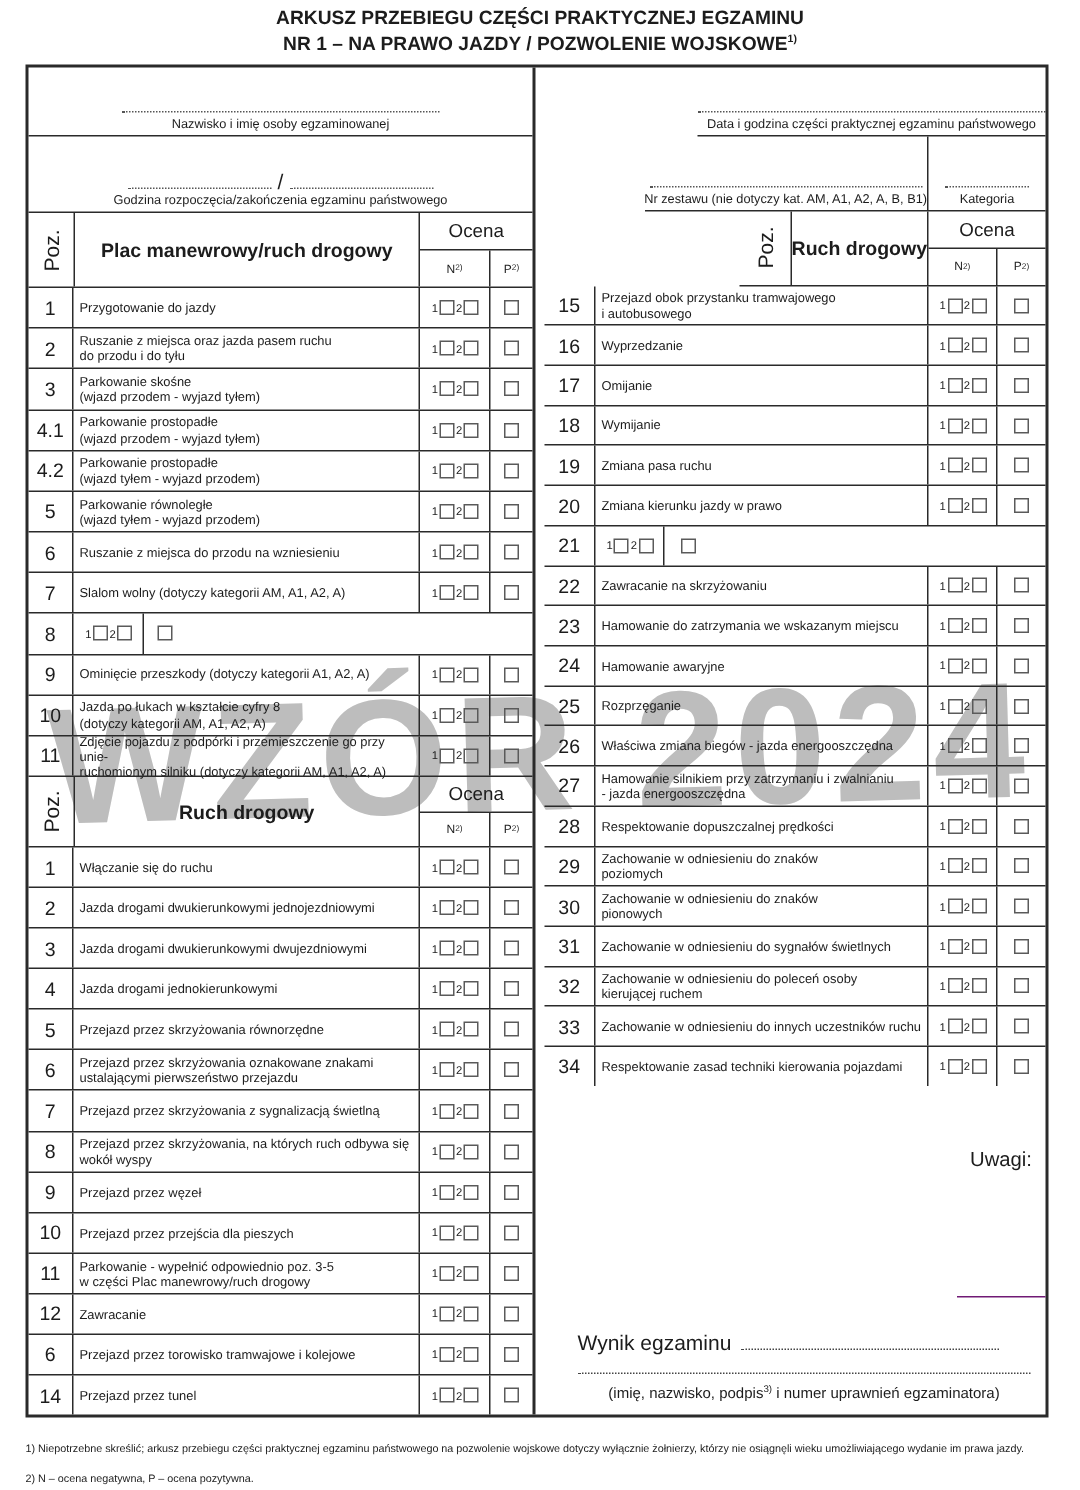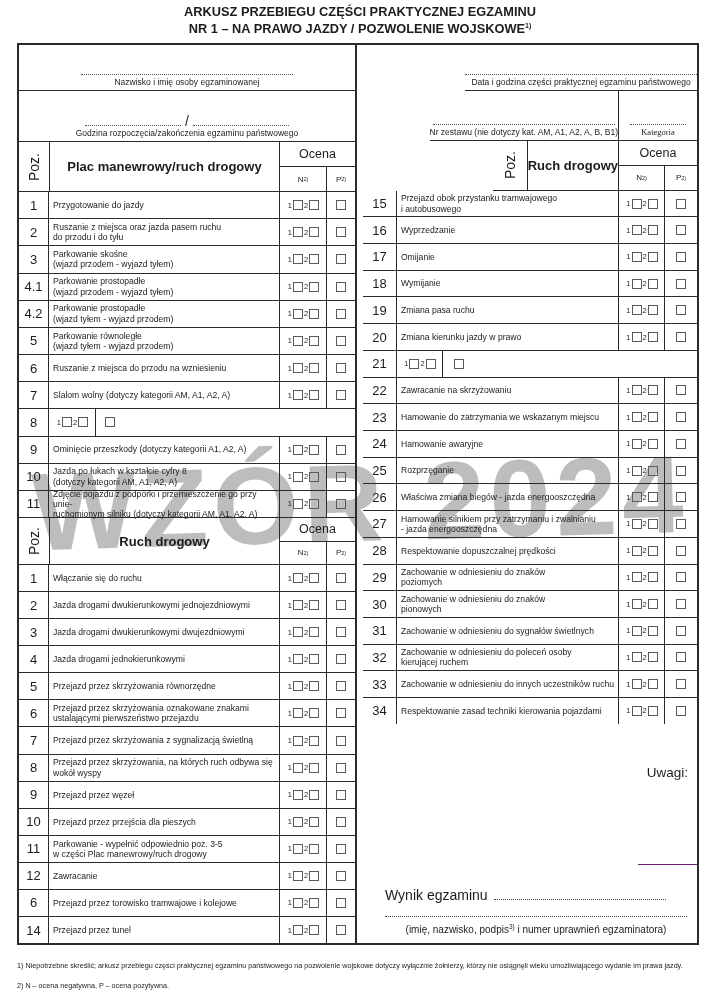--- a/index.html
+++ b/index.html
@@ -27,21 +27,21 @@
                display:flex; flex-direction:column; justify-content:flex-end;
                align-items:center; padding-bottom:3px; }
   .h46 { height:46px; } .h51 { height:51px; }
   .dotline { border-bottom:1px dotted #555; height:9px; }
   .fieldlabel { font-size:8.5px; margin-top:2px; text-align:center; }
   .timewrap { display:flex; align-items:flex-end; gap:4px; }
   .slash { font-size:14px; line-height:10px; }
   .splitrow { display:flex; box-sizing:border-box; border-bottom:1px solid #2a2a2a; }
   .splitrow .fieldcell { border-bottom:none; height:100%; }
   .setcell { flex:1; border-right:1px solid #2a2a2a; box-sizing:border-box; }
-  .katcell { width:78px;font-family:Liberation Serif, serif; }
+  .katcell { width:78px; }
 
   
   .thead { display:flex; box-sizing:border-box; border-bottom:1px solid #2a2a2a; }
   .thead.h50 { height:50px; } .thead.h48 { height:48px; border-top:1px solid #2a2a2a; }
   .hpoz { width:30px; border-right:1px solid #2a2a2a; display:flex; align-items:center; justify-content:center; }
   .colR .hpoz { width:34px; }
   .rot { transform:rotate(-90deg); font-size:14px; white-space:nowrap; }
   .hdesc { flex:1; border-right:1px solid #2a2a2a; display:flex; align-items:center;
            justify-content:center; font-weight:bold; font-size:13px; text-align:center; }
   .ocena { width:75px; display:flex; flex-direction:column; }

